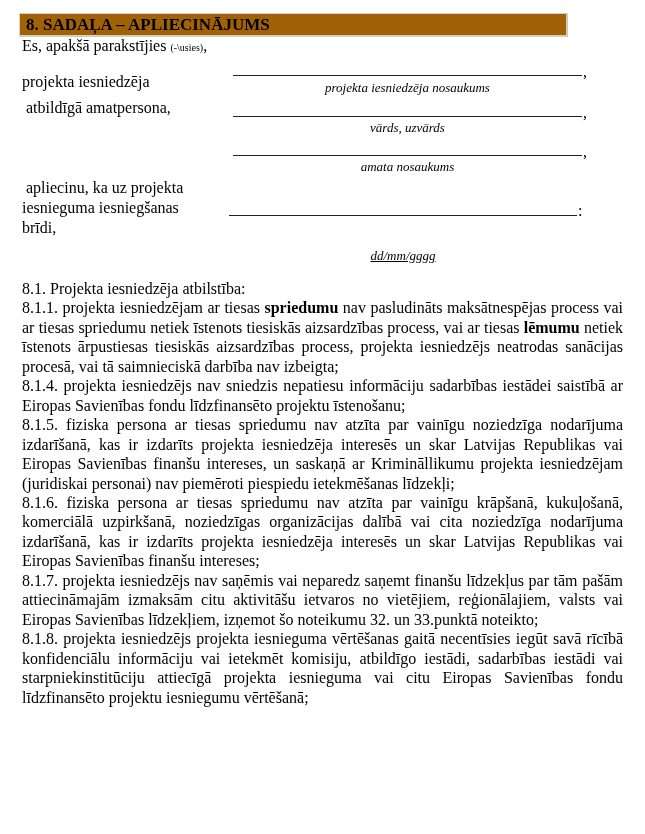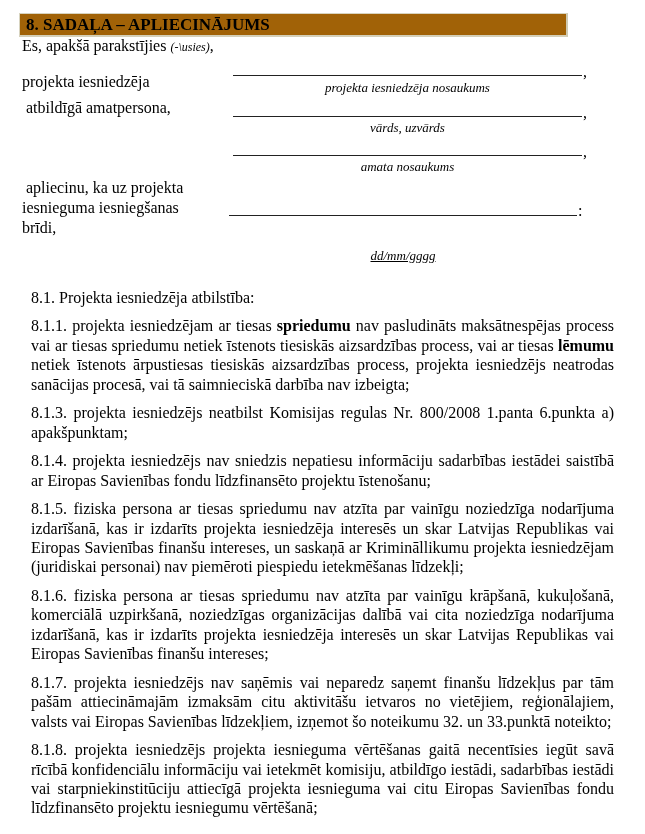--- a/index.html
+++ b/index.html
@@ -5,28 +5,28 @@
   html, body { margin: 0; padding: 0; background: #ffffff; }
   body { width: 645px; height: 834px; position: relative; overflow: hidden;
          font-family: "Liberation Serif", "DejaVu Serif", serif; color: #000; }
   .abs { position: absolute; white-space: nowrap; }
   .header-bar { position: absolute; left: 19px; top: 13px; width: 546px; height: 21px;
                 background: #a16207; border: 1px solid #d8d4c0; border-right: 2px solid #cfcab2;
                 border-bottom: 2px solid #d4cfb8; }
   .header-title { position: absolute; left: 6px; top: 0px; font-weight: bold; font-size: 17px;
                   line-height: 21px; }
   .f16 { font-size: 16px; line-height: 19px; }
-  .small-italic { font-style: italic; font-size: 12px; }
+  .small-italic { font-size: 10px; }
   .field-line { position: absolute; height: 0; border-top: 1px solid #222; }
   .punct { position: absolute; font-size: 16px; line-height: 16px; }
   .caption { position: absolute; font-style: italic; font-size: 13px; line-height: 19px;
              text-align: center; white-space: nowrap; }
   .body-text { position: absolute; left: 22px; top: 279px; width: 601px;
                font-size: 16px; line-height: 19.45px; text-align: justify; }
-  .para { margin: 9px; }
+  .para { margin: 0; }
   .para b { font-weight: bold; }
 </style>
 </head>
 <body>
 
 <div class="header-bar">
   <span class="header-title">8. SADAĻA – APLIECINĀJUMS</span>
 </div>
 
 <div class="abs f16" style="left:22px; top:36px;">
@@ -55,23 +55,20 @@
 <div class="caption" style="left:229px; width:348px; top:246px;text-decoration:underline;">dd/mm/gggg</div>
 
 <div class="body-text">
   <p class="para">8.1. Projekta iesniedzēja atbilstība:</p>
 
   <p class="para">
     <span>8.1.1.</span><span> projekta iesniedzējam ar tiesas </span><b>spriedumu</b><span> nav pasludināts maksātnespējas process vai ar tiesas spriedumu netiek īstenots tiesiskās aizsardzības process, vai ar tiesas </span><b>lēmumu</b><span> netiek īstenots ārpustiesas tiesiskās aizsardzības process, projekta iesniedzējs neatrodas sanācijas procesā, vai tā saimnieciskā darbība nav izbeigta;</span>
   </p>
 
 
-  <p class="para">
-    <span>8.1.3.</span><span> projekta iesniedzējs neatbilst Komisijas regulas Nr. 800/2008 1.panta 6.punkta a) apakšpunktam;</span>
-  </p>
 
   <p class="para">
     <span>8.1.4.</span><span> projekta iesniedzējs nav sniedzis nepatiesu informāciju sadarbības iestādei saistībā ar Eiropas Savienības fondu līdzfinansēto projektu īstenošanu;</span>
   </p>
 
   <p class="para">
     <span>8.1.5.</span><span> fiziska persona ar tiesas spriedumu nav atzīta par vainīgu noziedzīga nodarījuma izdarīšanā, kas ir izdarīts projekta iesniedzēja interesēs un skar Latvijas Republikas vai Eiropas Savienības finanšu intereses, un saskaņā ar Krimināllikumu projekta iesniedzējam (juridiskai personai) nav piemēroti piespiedu ietekmēšanas līdzekļi;</span>
   </p>
 
   <p class="para">

